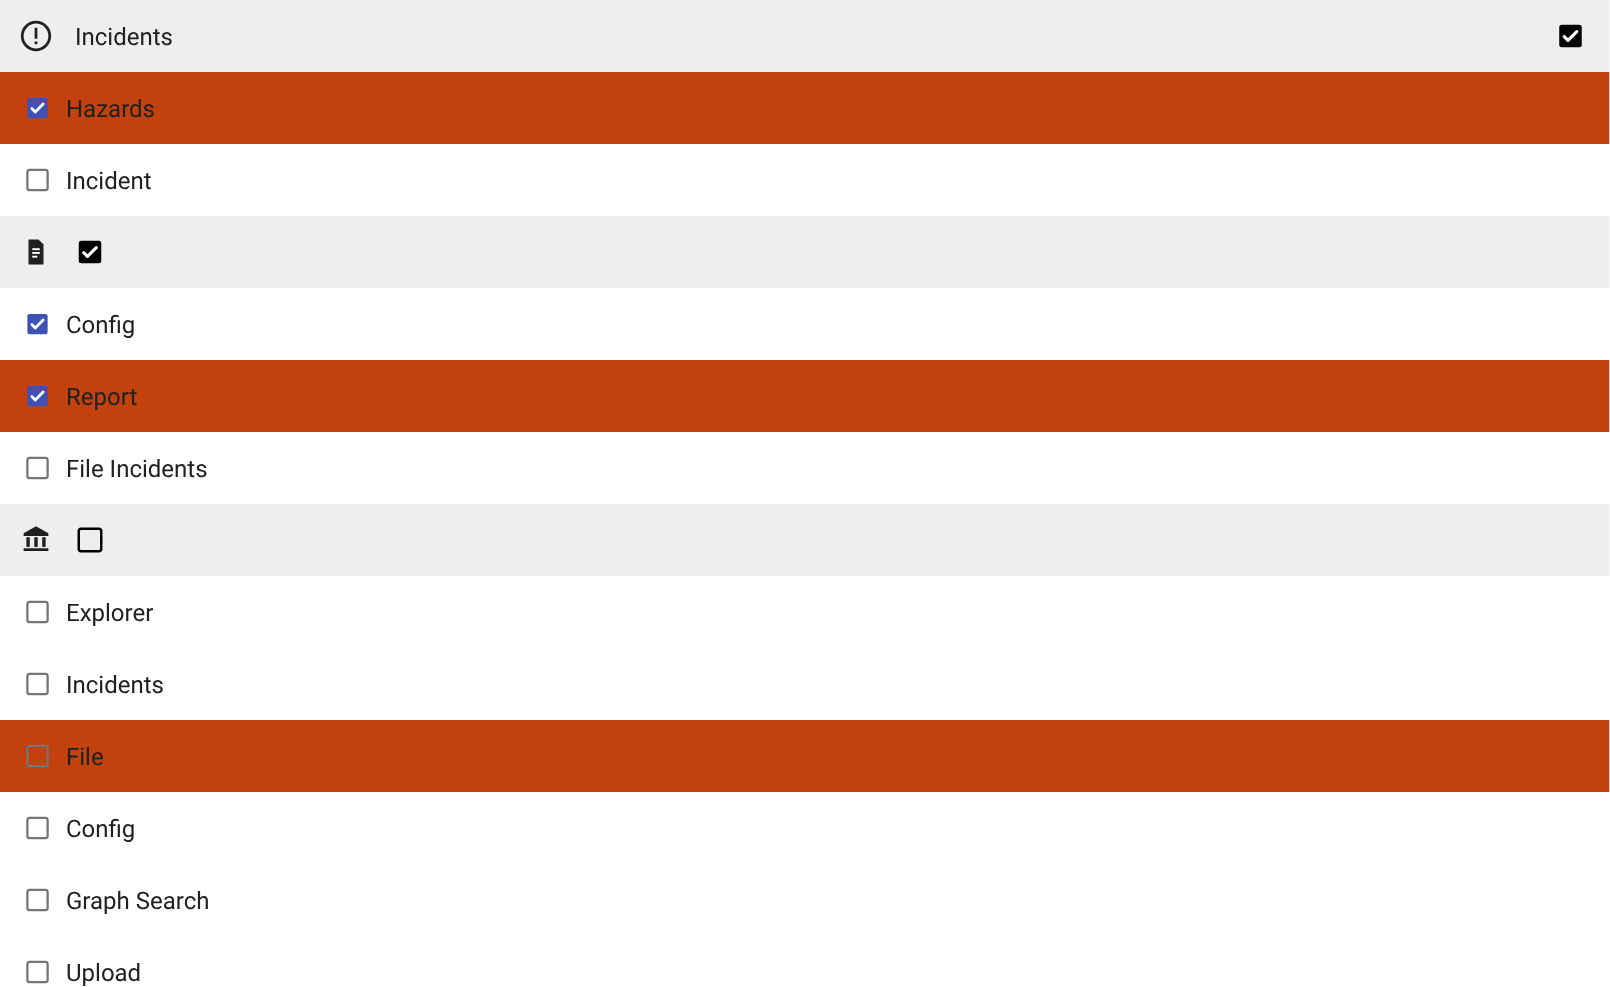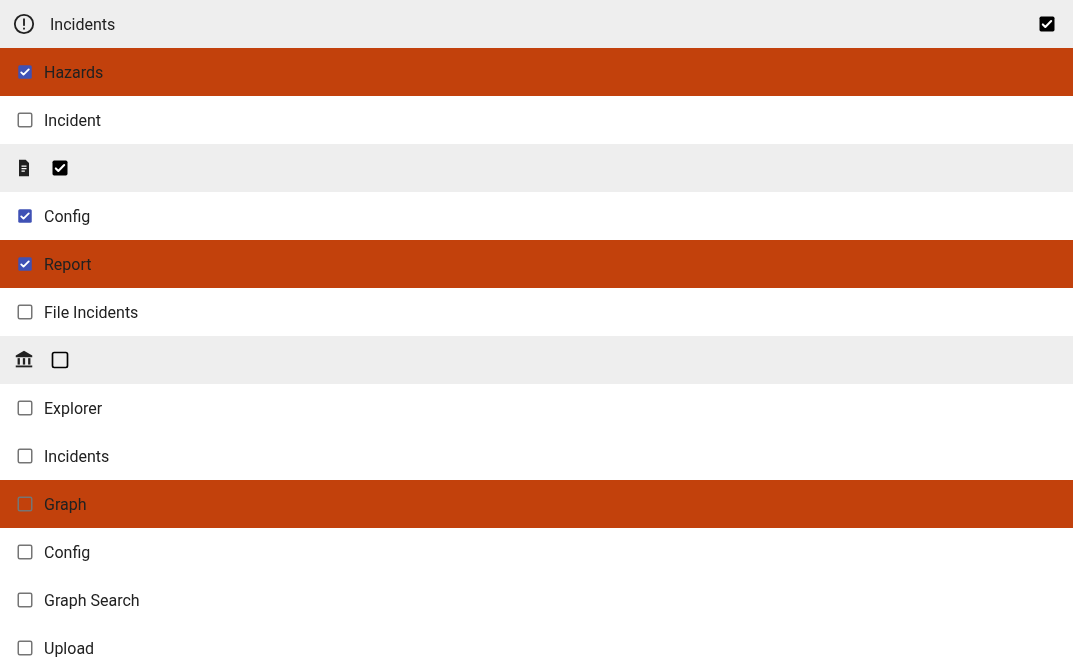--- a/index.html
+++ b/index.html
@@ -182,21 +182,21 @@
   </span>
   <span class="label">Incidents</span>
 </div>
 
 <div class="item-row stripe">
   <span class="checkbox">
     <svg width="18" height="18" viewBox="0 0 24 24">
       <rect x="3" y="3" width="18" height="18" rx="2" fill="none" stroke="#757575" stroke-width="2"></rect>
     </svg>
   </span>
-  <span class="label">Graph</span>
+  <span class="label">File</span>
 </div>
 
 <div class="item-row">
   <span class="checkbox">
     <svg width="18" height="18" viewBox="0 0 24 24">
       <rect x="3" y="3" width="18" height="18" rx="2" fill="none" stroke="#757575" stroke-width="2"></rect>
     </svg>
   </span>
   <span class="label">Config</span>
 </div>

